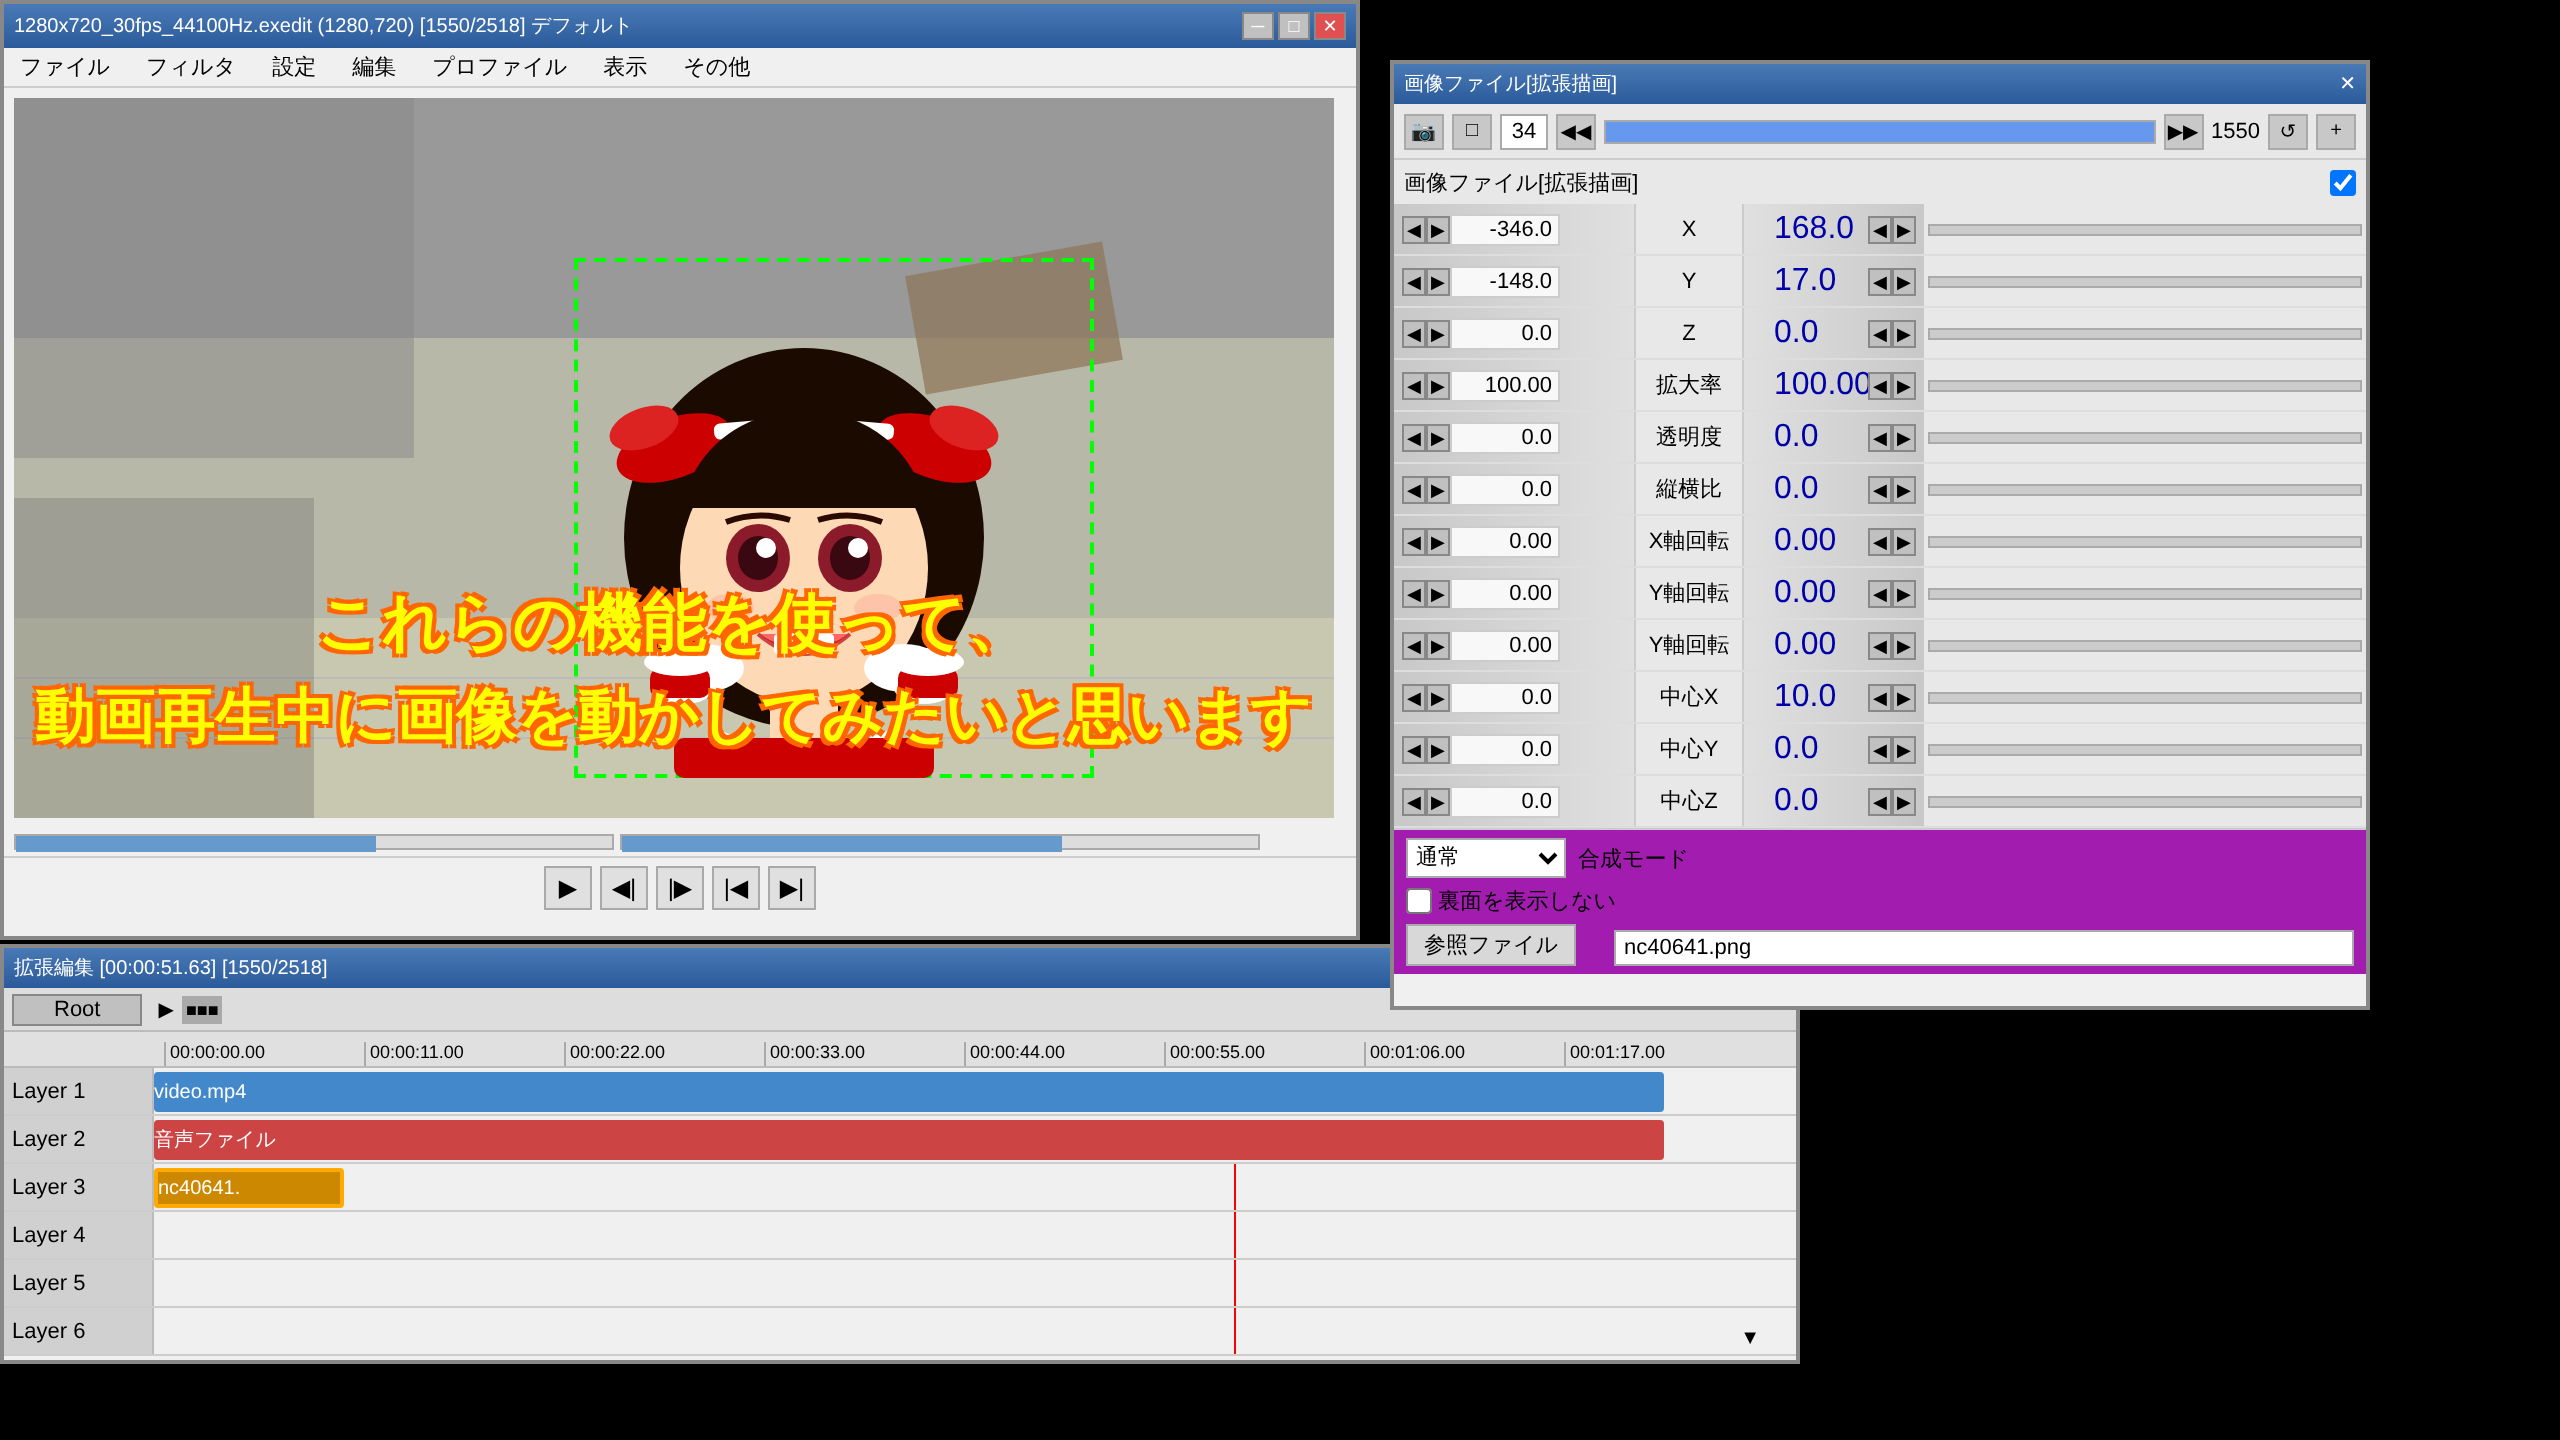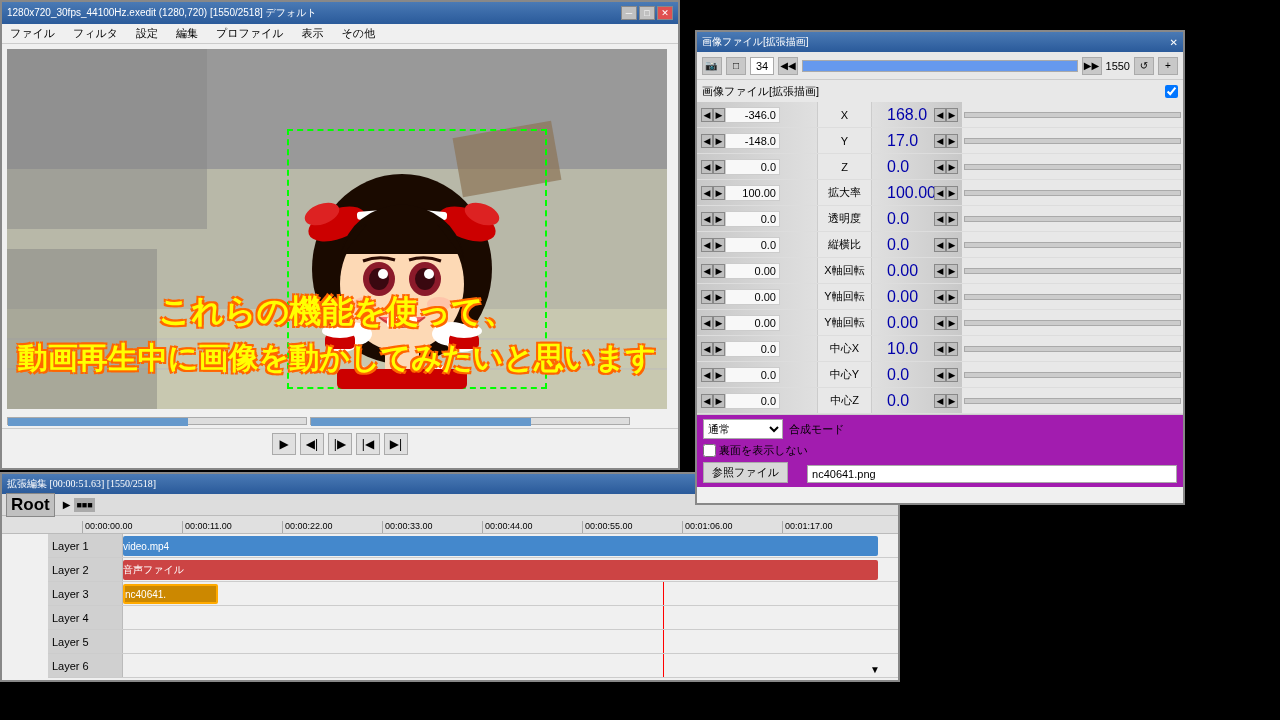--- a/index.html
+++ b/index.html
@@ -188,24 +188,23 @@
       align-items: center;
       background: #ddd;
       border-bottom: 1px solid #bbb;
       height: 22px;
       padding: 0 4px;
     }
 
     .root-btn {
       background: #c0c0c0;
       border: 1px solid #888;
-      padding: 1px 4px;
-      font-size: 17px;
+      padding: 1px 20px;
+      font-size: 11px;
       margin-right: 8px;
-      font-weight: bold;
     }
 
     .timeline-ruler {
       display: flex;
       background: #e0e0e0;
       height: 18px;
       border-bottom: 1px solid #bbb;
       align-items: flex-end;
       font-size: 9px;
       padding-left: 80px;
@@ -223,21 +222,20 @@
     .timeline-body {
       display: flex;
       flex-direction: column;
     }
 
     .timeline-row {
       display: flex;
       height: 24px;
       border-bottom: 1px solid #ccc;
       align-items: center;
-      margin-left: 46px;
     }
 
     .layer-label {
       width: 75px;
       min-width: 75px;
       background: #d0d0d0;
       border-right: 1px solid #bbb;
       padding: 2px 4px;
       font-size: 11px;
       height: 100%;
@@ -648,21 +646,21 @@
     <div class="ctrl-btn">▶</div>
     <div class="ctrl-btn">◀|</div>
     <div class="ctrl-btn">|▶</div>
     <div class="ctrl-btn">|◀</div>
     <div class="ctrl-btn">▶|</div>
   </div>
 </div>
 
 <div class="timeline-panel">
   <div class="timeline-titlebar">
-    <span style="font-size:10px;color:white;font-family:Liberation Serif, serif;">拡張編集 [00:00:51.63] [1550/2518]</span>
+    <span style="font-size:10px;color:white;">拡張編集 [00:00:51.63] [1550/2518]</span>
     <span style="font-size:10px;color:white;cursor:pointer;">✕</span>
   </div>
   <div class="timeline-header">
     <button class="root-btn">Root</button>
 
     <span style="font-size:10px;margin-right:4px;">▶</span>
     <div style="display:flex;align-items:center;background:#aaa;padding:2px;margin-right:4px;">
       <span style="font-size:9px;">■■■</span>
     </div>
   </div>

